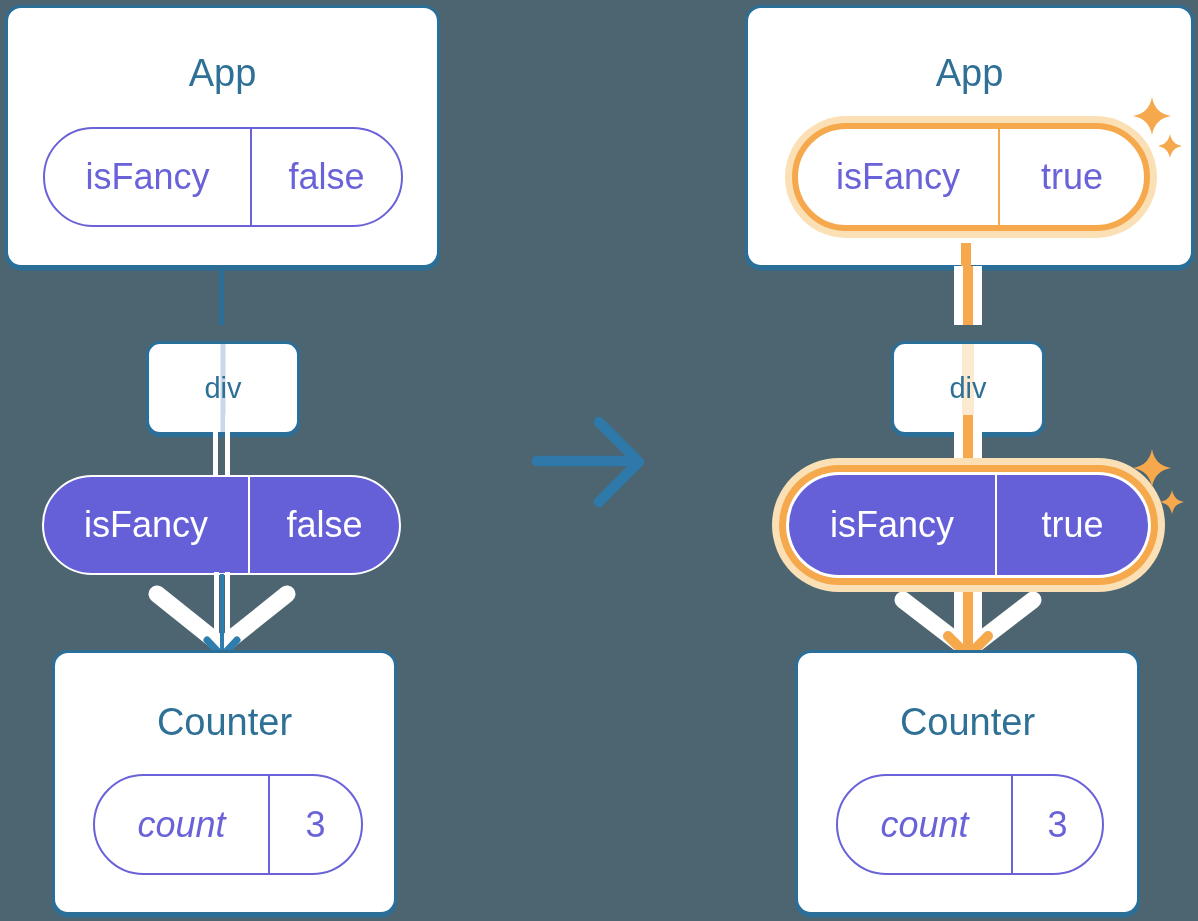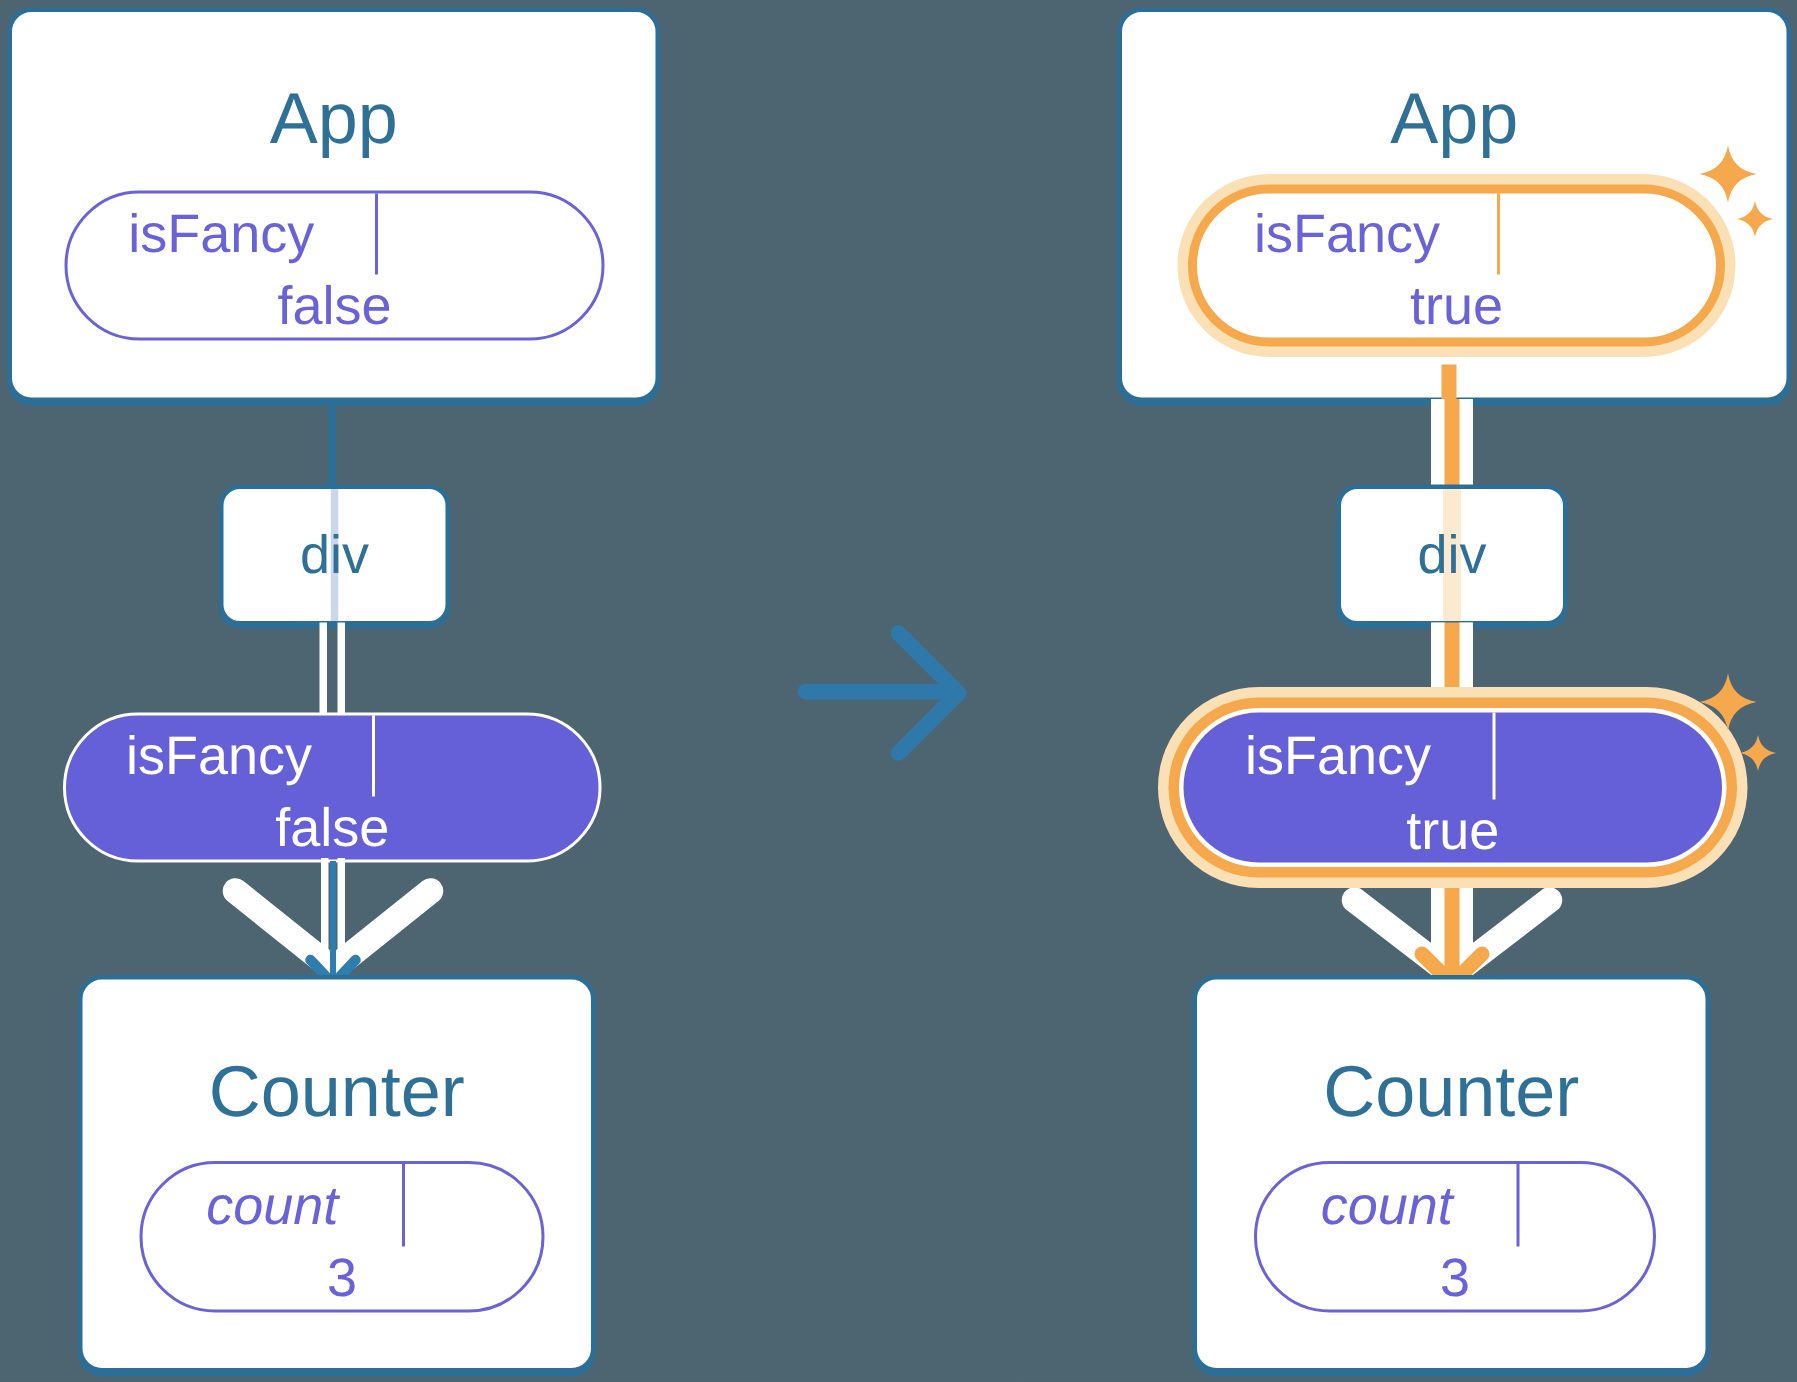--- a/index.html
+++ b/index.html
@@ -3,44 +3,44 @@
 <meta charset="utf-8">
 <style>
   html,body{margin:0;padding:0;background:#4D6570;}
   .stage{position:relative;width:1198px;height:921px;background:#4D6570;overflow:hidden;
          font-family:"Liberation Sans",sans-serif;}
   .abs{position:absolute;}
 
   
   .card{position:absolute;background:#fff;border:3px solid #2B6F98;border-radius:16px;
         box-sizing:border-box;box-shadow:0 2.5px 0 #2B6F98;}
-  .title{position:absolute;left:0;right:0;text-align:center;font-size:48px;font-weight:500;
+  .title{position:absolute;left:0;right:0;text-align:center;font-size:38px;font-weight:500;
          color:#2F7096;}
 
   
-  .pill{position:absolute;display:flex;box-sizing:border-box;border-radius:60px;font-size:36px;flex-direction:column;}
+  .pill{position:absolute;display:flex;box-sizing:border-box;border-radius:60px;font-size:36px;}
   .cell{display:flex;align-items:center;justify-content:center;height:100%;box-sizing:border-box;}
   .grow{flex:1;}
   .p-outline{border:2.5px solid #6A62D8;color:#6A62D8;background:#fff;}
   .p-outline .cell-l{border-right:2.5px solid #6A62D8;}
   .p-solid{background:#6560D8;color:#fff;border:2px solid #fff;}
   .p-solid .cell-l{border-right:2.5px solid #fff;}
   .p-hl-outline{border:6px solid #F5A84C;color:#6A62D8;background:#fff;
                 box-shadow:0 0 0 7px #FBE0B5;border-radius:60px;}
   .p-hl-outline .cell-l{border-right:2.5px solid #F5A84C;}
   .p-hl-solid{background:#6560D8;color:#fff;border-radius:60px;
               box-shadow:0 0 0 3px #fff,0 0 0 10px #F5A84C,0 0 0 17px #FBE0B5;}
   .p-hl-solid .cell-l{border-right:2.5px solid #fff;}
   .bold{font-weight:400;}
   .w207{width:207px;} .w206{width:206px;} .w202{width:202px;} .w208{width:208px;} .w175{width:175px;font-style:italic;}
 
   
   .node{position:absolute;width:154px;height:94px;background:#fff;border:3px solid #2B6F98;
         border-radius:14px;box-sizing:border-box;display:flex;align-items:center;justify-content:center;
-        font-size:36px;font-weight:500;color:#2F7096;box-shadow:0 2px 0 #2B6F98;}
+        font-size:29px;font-weight:500;color:#2F7096;box-shadow:0 2px 0 #2B6F98;margin-top:18px;}
   .thru{position:absolute;top:0;bottom:0;left:50%;transform:translateX(-50%);}
   .node span{position:relative;}
 
   
   .vline{position:absolute;background:#2B6F98;}
   .dbl{position:absolute;width:17px;box-sizing:border-box;
        border-left:5px solid #fff;border-right:5px solid #fff;background:transparent;}
   .pass{position:absolute;width:28px;box-sizing:border-box;
         border-left:9px solid #fff;border-right:9px solid #fff;background:#F5A84C;}
   .stem{position:absolute;width:10px;background:#F5A84C;}

